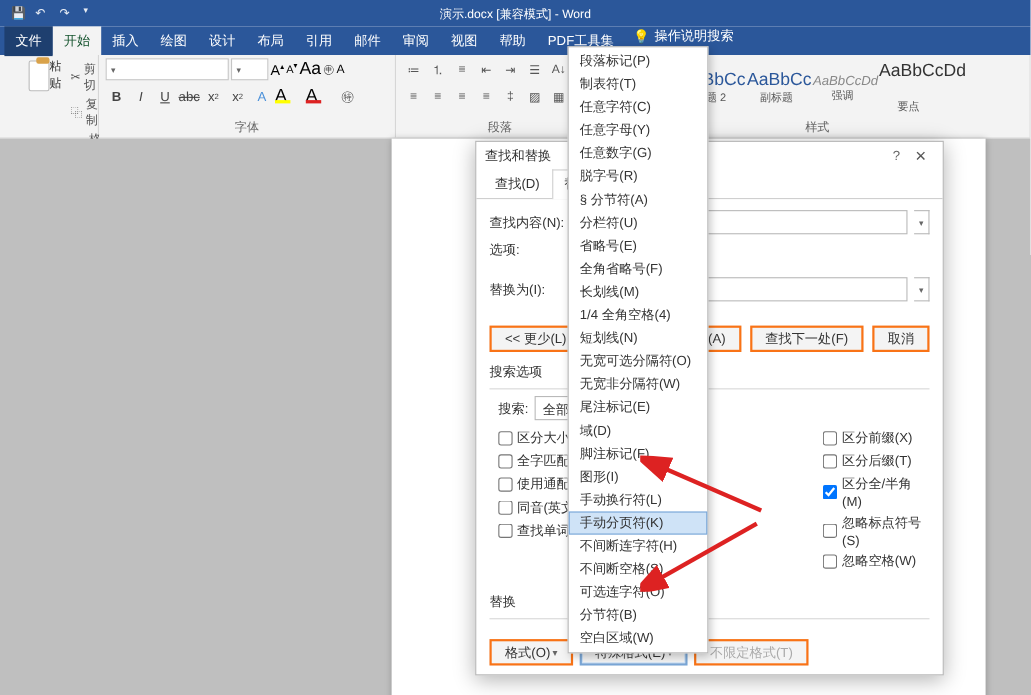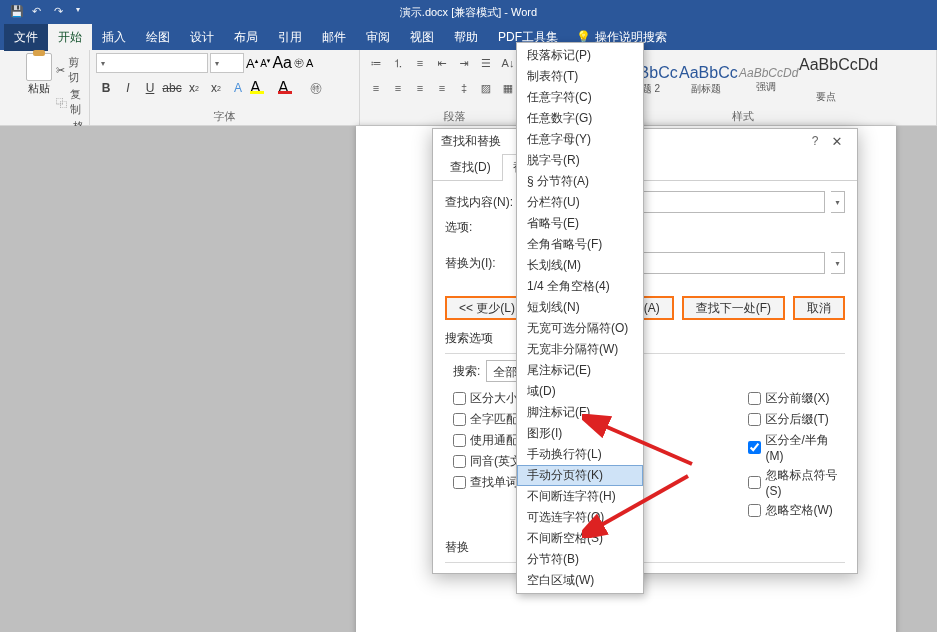--- a/index.html
+++ b/index.html
@@ -5,34 +5,34 @@
   * { box-sizing: border-box; margin: 0; padding: 0; font-family: "Microsoft YaHei", "Segoe UI", sans-serif; }
   body { width: 937px; height: 632px; overflow: hidden; background: #fff; position: relative; }
 
   
   .titlebar { height: 24px; background: #2b579a; color: #fff; display: flex; align-items: center; font-size: 11px; }
   .qat { display: flex; align-items: center; gap: 8px; padding-left: 10px; }
   .qat .q-icon { width: 14px; height: 14px; opacity: .9; font-size:11px; color:#fff;}
   .titlebar .title { position:absolute; left:0; right:0; text-align:center; pointer-events:none;}
 
   
-  .tabs { height: 26px; background: #2b579a; display:flex; align-items:center; padding-left:4px; font-size:12px; }
+  .tabs { height: 26px; background: #2b579a; display:flex; align-items:flex-start; padding-left:4px; font-size:12px; }
   .tab { color:#fff; padding: 5px 10px; cursor:pointer; }
   .tab.file { background:#1e3f6f; }
   .tab.active { background:#f3f3f3; color:#14532d; }
   .tabs .search { display:flex; align-items:center; color:#fff; padding:0 8px; gap:4px;}
   .tabs .search .bulb { font-size:12px;}
   
   
   .ribbon { height: 76px; background:#f3f3f3; border-bottom:1px solid #d6d6d6; display:flex; }
   .group { border-right:1px solid #d6d6d6; display:flex; flex-direction:column; justify-content:space-between; padding:3px 6px 1px 6px; position:relative;}
   .group .body { flex:1; display:flex; align-items:flex-start; gap:4px;}
   .group .label { text-align:center; font-size:11px; color:#666; height:16px; line-height:16px;}
   .clipboard { width:90px; }
-  .clipboard .paste { display:flex; flex-direction:column; align-items:center; font-size:11px; color:#333; width:34px;margin-left:20px; }
+  .clipboard .paste { display:flex; flex-direction:row; align-items:flex-end; font-size:11px; color:#333; width:34px;margin-left:20px; }
   .clipboard .paste .icn { width:26px; height:28px; background:#fff; border:1px solid #bbb; border-radius:2px; position:relative; }
   .clipboard .paste .icn::before { content:""; position:absolute; top:-4px; left:6px; width:12px; height:6px; background:#d9a24a; border-radius:2px;}
   .clip-side { display:flex; flex-direction:column; font-size:11px; color:#555; gap:2px; padding-top:2px;}
   .clip-side div { display:flex; align-items:center; gap:3px;}
   
   .fontgrp { width:270px; }
   .fontgrp .row { display:flex; align-items:center; gap:2px; margin-bottom:2px;}
   .combo { height:20px; border:1px solid #c5c5c5; background:#fff; font-size:11px; display:flex; align-items:center; padding:0 4px; }
   .combo.font { width:112px;}
   .combo.size { width:34px;}
@@ -337,47 +337,52 @@
         <label class="chk">
             <input type="checkbox" style="">
             <span>忽略空格(W)</span>
           </label>
       </div>
     </div>
 
     <div class="section-label" style="margin-top:20px;">替换</div>
     <div style="border-top:1px solid #d8d8d8;"></div>
   </div>
+  <div class="dlg-footer">
+    <span class="dlg-btn with-arrow">格式(O)</span>
+    <span class="dlg-btn with-arrow hl">特殊格式(E)</span>
+    <span class="dlg-btn disabled">不限定格式(T)</span>
+  </div>
 </div>
 
 <div class="spmenu" id="spmenu">
     <div class="mi">段落标记(P)</div>
     <div class="mi">制表符(T)</div>
     <div class="mi">任意字符(C)</div>
+    <div class="mi">任意字母(Y)</div>
     <div class="mi">任意数字(G)</div>
-    <div class="mi">任意字母(Y)</div>
     <div class="mi">脱字号(R)</div>
     <div class="mi">§ 分节符(A)</div>
     <div class="mi">分栏符(U)</div>
     <div class="mi">省略号(E)</div>
     <div class="mi">全角省略号(F)</div>
     <div class="mi">长划线(M)</div>
     <div class="mi">1/4 全角空格(4)</div>
     <div class="mi">短划线(N)</div>
     <div class="mi">无宽可选分隔符(O)</div>
     <div class="mi">无宽非分隔符(W)</div>
     <div class="mi">尾注标记(E)</div>
     <div class="mi">域(D)</div>
     <div class="mi">脚注标记(F)</div>
     <div class="mi">图形(I)</div>
     <div class="mi">手动换行符(L)</div>
     <div class="mi hover">手动分页符(K)</div>
     <div class="mi">不间断连字符(H)</div>
+    <div class="mi">不间断空格(S)</div>
     <div class="mi">可选连字符(O)</div>
-    <div class="mi">不间断空格(S)</div>
     <div class="mi">分节符(B)</div>
     <div class="mi">空白区域(W)</div>
   </div>
 
 <svg class="arrow" style="left:582px; top:414px;" width="120" height="60">
   <defs>
       <marker id="ah1" markerWidth="10" markerHeight="10" refX="2" refY="3" orient="auto">
         <path d="M0,0 L0,6 L9,3 z" fill="#d22"></path>
       </marker>
     </defs>

